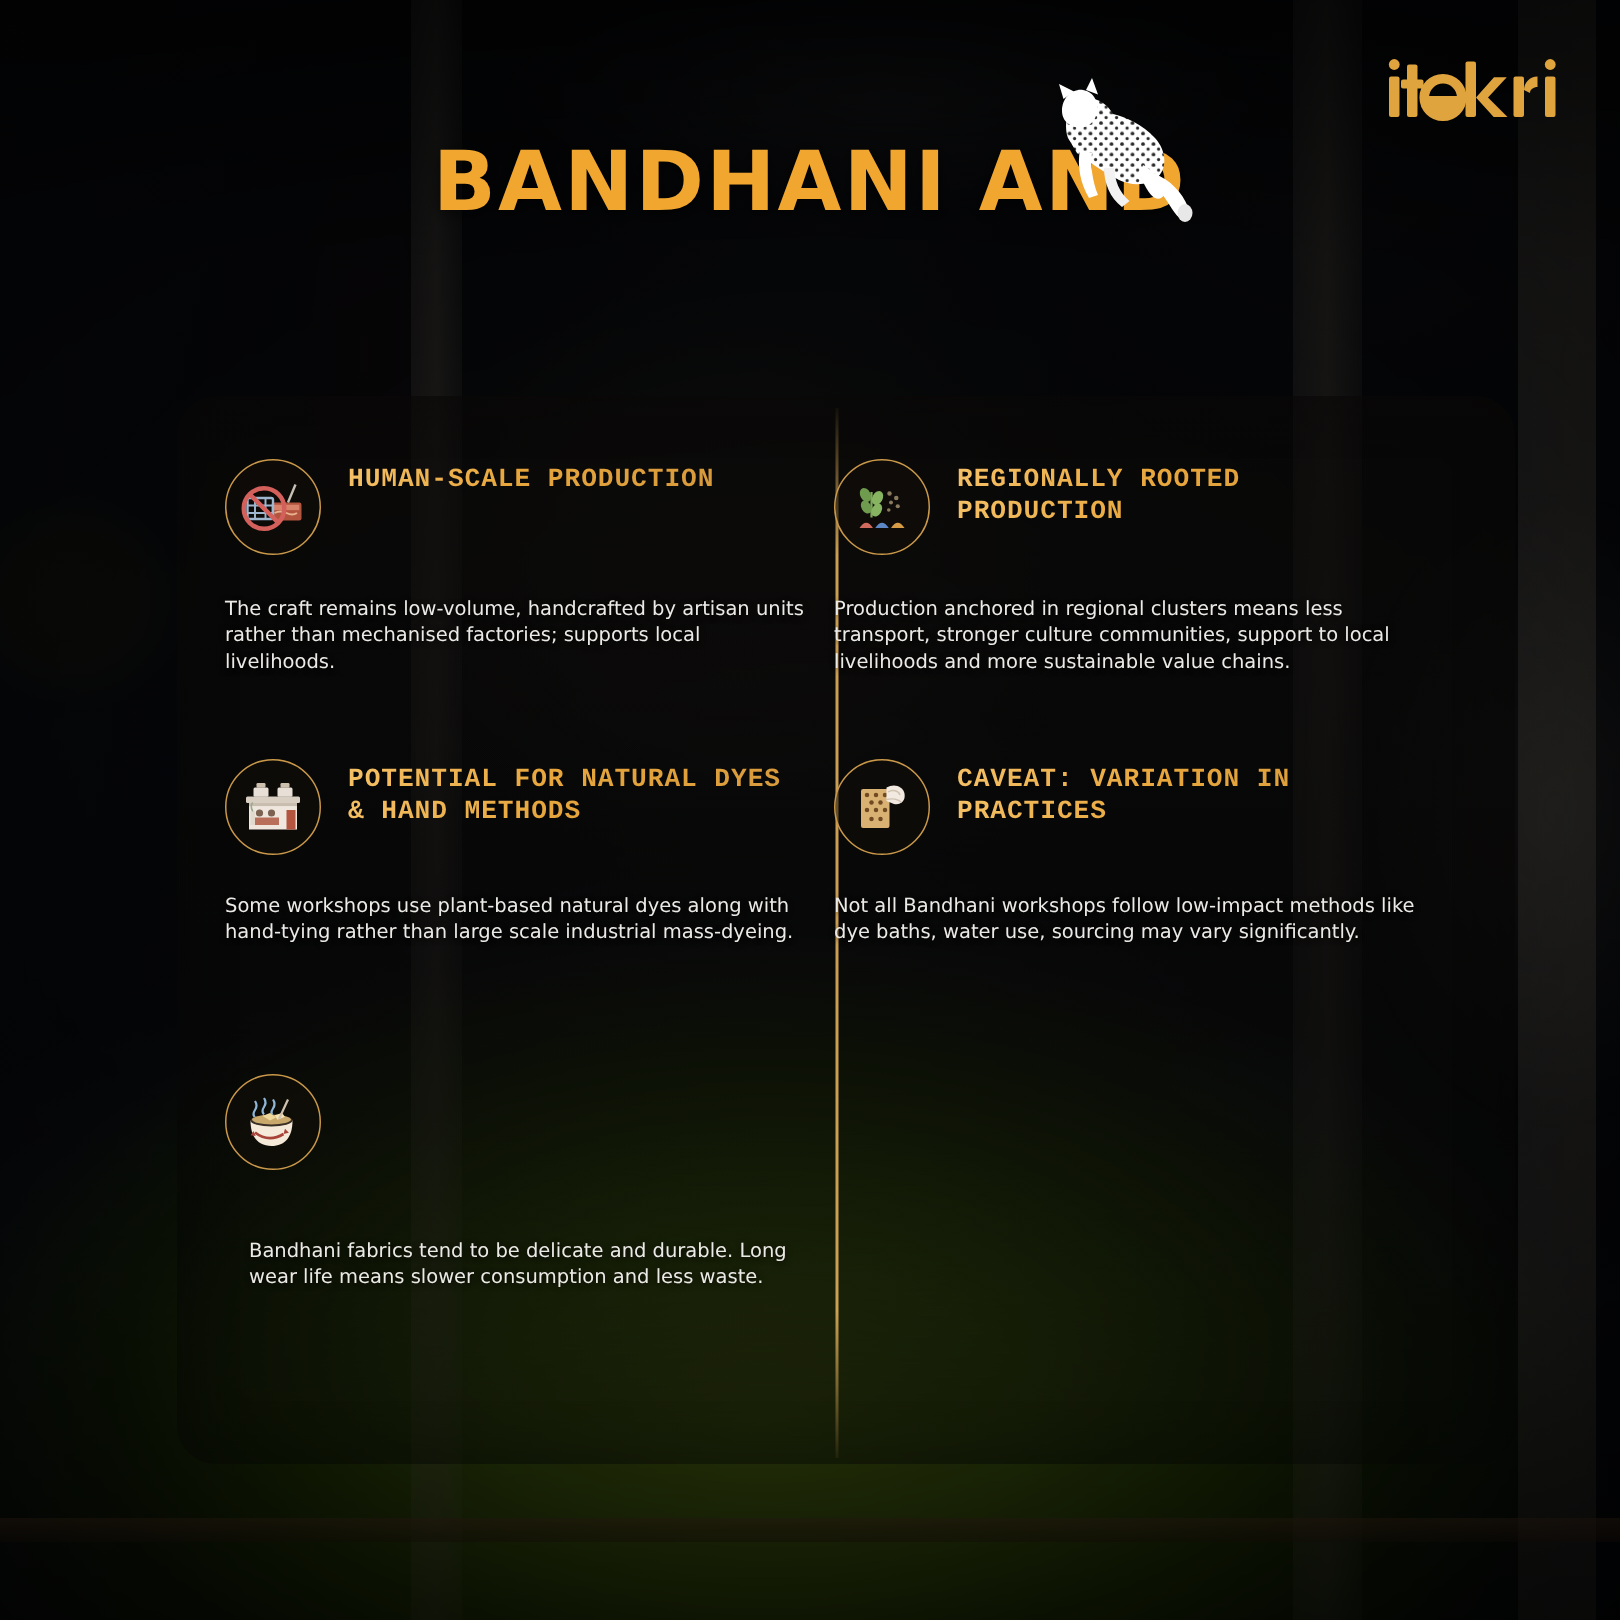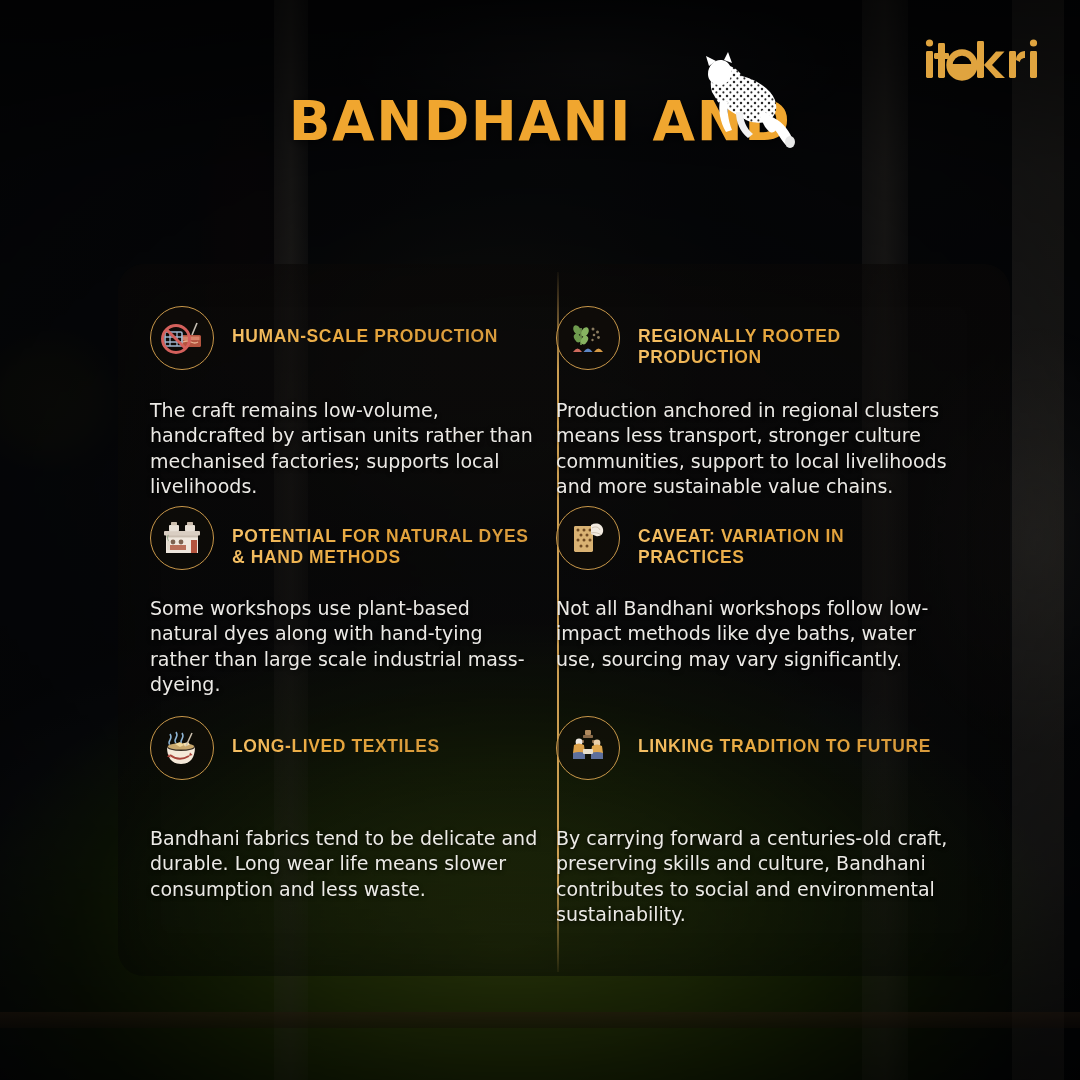--- a/index.html
+++ b/index.html
@@ -98,40 +98,40 @@
   .card-head{display:flex;align-items:flex-start;gap:18px;}
   .icon-circle{
     flex:0 0 auto;width:62px;height:62px;border-radius:50%;
     border:1.4px solid #c9984a;
     background:rgba(18,14,10,0.55);
     position:relative;overflow:hidden;
     display:flex;align-items:center;justify-content:center;
   }
   .icon-circle svg{display:block;}
   .card-title{
-    margin-top:20px;
-    font-family:Liberation Sans, sans-serif;
+    margin-top:4px;
+    font-family:Liberation Mono, monospace;
     font-weight:700;font-size:17.5px;line-height:1.22;letter-spacing:0.6px;
     color:#e9ad45;
     background:linear-gradient(100deg,#f5c066 0%,#e7a63c 45%,#d79a3c 100%);
     -webkit-background-clip:text;background-clip:text;
     -webkit-text-fill-color:transparent;
     text-shadow:none;
     max-width:300px;
   }
   .card.col-r .card-title{max-width:300px;}
   .card-body{
     margin-top:26px;
     font-family:"DejaVu Sans", sans-serif;
-    font-size:19px;line-height:1.33;color:#eceae6;
+    font-size:13px;line-height:1.33;color:#eceae6;
     text-shadow:0 1px 4px rgba(0,0,0,0.75);
     max-width:392px;
   }
   .card.row-1 .card-body{margin-top:28px;}
-  .card.row-3 .card-body{margin-top:46px;}
+  .card.row-3 .card-body{margin-top:46px;margin-left:16px;}
 </style>
 </head>
 <body>
 
 <div id="stage">
 
   <div class="bg">
     <div class="bg-base"></div>
     <div class="post p1"></div>
     <div class="post p2"></div>
@@ -305,41 +305,21 @@
             <ellipse cx="22" cy="22" rx="14" ry="4" fill="#3a3026"></ellipse>
             <ellipse cx="22" cy="21.4" rx="13" ry="3.2" fill="#c9a86c"></ellipse>
             <path d="M16 19 l5-2 4 3 -4 2 z" fill="#f0d79a"></path>
             <path d="M24 18.5 l5-1.5 2 2.5 -5 2 z" fill="#f6e3b2"></path>
             <line x1="27" y1="21" x2="33" y2="8" stroke="#cfc3b0" stroke-width="1.5"></line>
             <path d="M11 30 q9 7 19 1" stroke="#a8433a" stroke-width="1.8" fill="none"></path>
             <path d="M30 31 l1 -3.5 2.6 2.6 z" fill="#a8433a"></path>
             <path d="M10 29 l1.5 3.4 -3.4 -0.6 z" fill="#a8433a"></path>
           </svg>
         </div>
-        <div class="card-title">LONG-LIVED TEXTILES</div>
       </div>
       <div class="card-body">Bandhani fabrics tend to be delicate and durable. Long wear life means slower consumption and less waste.</div>
     </div>
 
     <div class="card col-r row-3">
-      <div class="card-head">
-        <div class="icon-circle">
-          <svg width="46" height="46" viewBox="0 0 46 46">
-            <rect x="18" y="10" width="10" height="3" rx="0.8" fill="#8a6b4a"></rect>
-            <rect x="20" y="5" width="6" height="5" rx="1" fill="#b08a5e"></rect>
-            <rect x="13" y="15" width="6" height="3" rx="0.8" fill="#8a6b4a"></rect>
-            <rect x="27" y="15" width="6" height="3" rx="0.8" fill="#8a6b4a"></rect>
-            <circle cx="14" cy="17" r="3.4" fill="#f0eae2"></circle>
-            <path d="M9 20 q5-3 10 0 l1 8 -12 0 z" fill="#dda24a"></path>
-            <path d="M8 28 q6-2 12 0 l0 6 -12 0 z" fill="#5d6f9c"></path>
-            <circle cx="32" cy="18" r="3.4" fill="#e8cfa9"></circle>
-            <path d="M27 21 q5-3 10 0 l1 7 -12 0 z" fill="#e0a84f"></path>
-            <path d="M26 28 q6-2 12 0 l0 6 -12 0 z" fill="#5d6f9c"></path>
-            <rect x="18" y="24" width="10" height="5" rx="1" fill="#e9dfcb"></rect>
-          </svg>
-        </div>
-        <div class="card-title">LINKING TRADITION TO FUTURE</div>
-      </div>
-      <div class="card-body">By carrying forward a centuries-old craft, preserving skills and culture, Bandhani contributes to social and environmental sustainability.</div>
     </div>
 
   </div>
 </div>
 
 </body></html>

